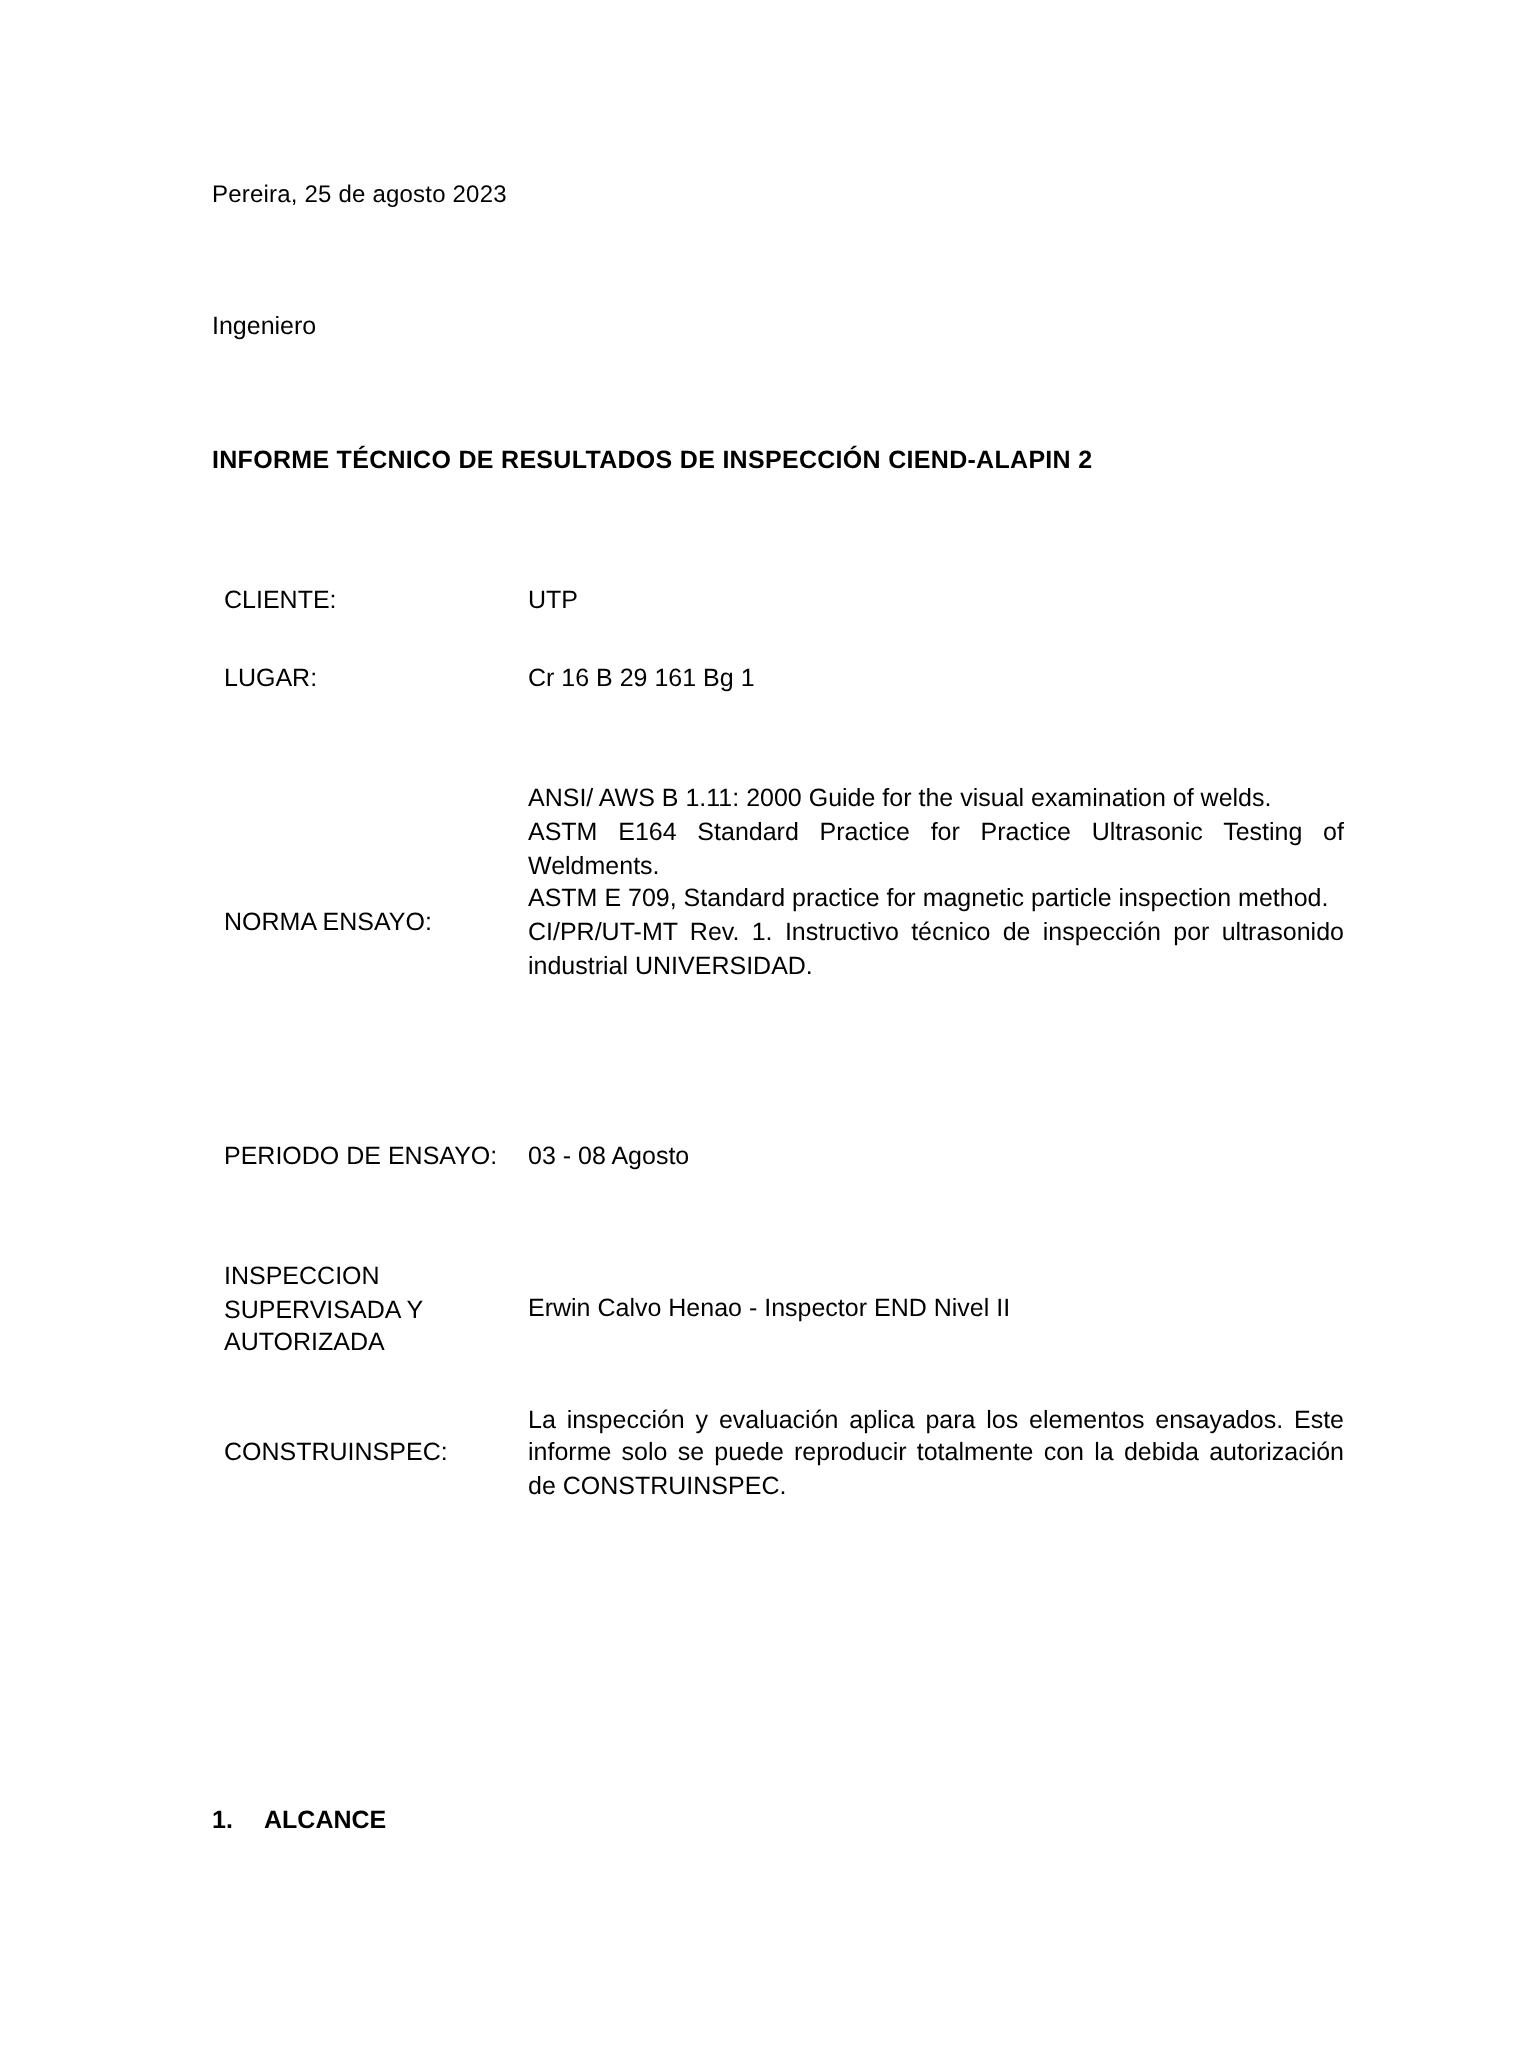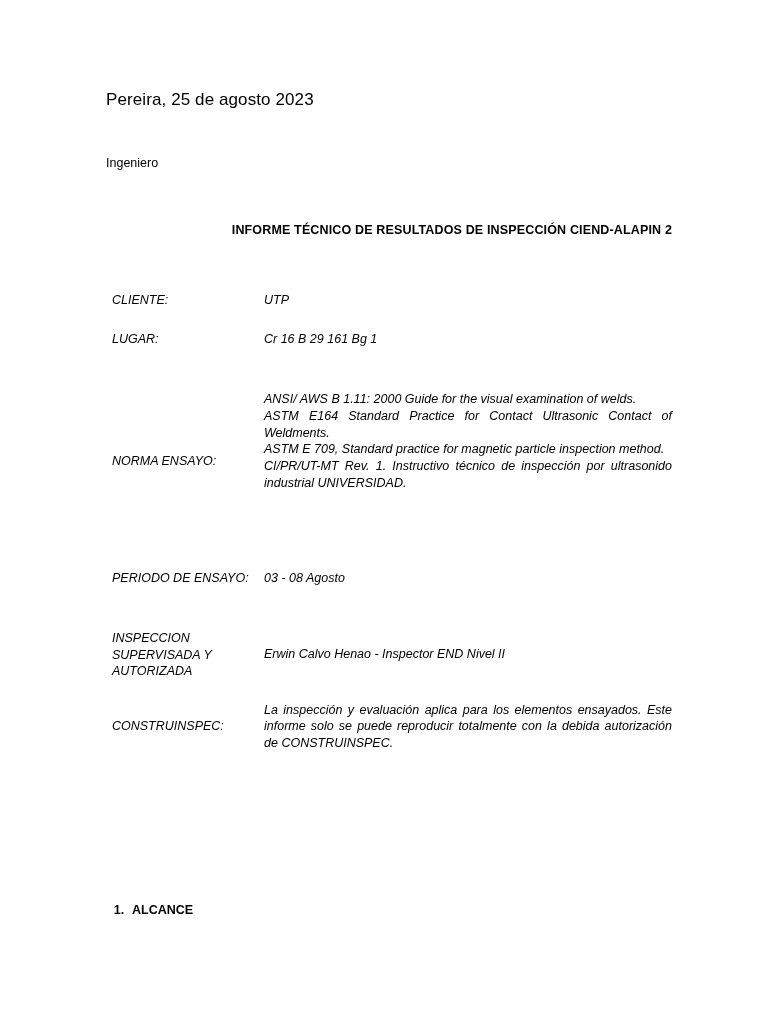--- a/index.html
+++ b/index.html
@@ -26,47 +26,46 @@
   .doc-body {
     position: absolute;
     left: 106px;
     top: 0;
     width: 566px;
   }
   .line-date {
     position: absolute;
     top: 90px;
     left: 0;
-    font-size: 17px;
+    font-size: 12px;
     letter-spacing: 0.1px;
   }
   .line-addressee {
     position: absolute;
     top: 156px;
     left: 0;
     font-size: 12.5px;
   }
   .doc-title {
     position: absolute;
     top: 223px;
     left: 0;
     width: 566px;
-    text-align: right;
+    text-align: left;
     font-size: 12.5px;
     font-weight: bold;
     letter-spacing: 0.15px;
   }
   table.info {
     position: absolute;
     top: 292px;
     left: 6px;
     width: 560px;
     border-collapse: collapse;
     font-size: 12.5px;
-    font-style: italic;
   }
   table.info td {
     vertical-align: top;
     padding: 0;
     border: none;
     line-height: 1.32;
   }
   td.label {
     width: 152px;
     padding-right: 6px;
@@ -81,21 +80,20 @@
   }
   .spacer-row td {
     height: 22px;
   }
   .section-heading {
     position: absolute;
     top: 903px;
     left: 0;
     font-size: 12.5px;
     font-weight: bold;
-    text-align: center;
   }
   .section-heading .num {
     display: inline-block;
     width: 26px;
   }
   .multi-line div {
     line-height: 1.34;
   }
 </style>
 </head>
@@ -132,21 +130,21 @@
 
         <tr class="spacer-row">
             <td></td>
             <td></td>
           </tr>
 
         <tr>
           <td class="label" style="vertical-align:bottom;padding-bottom:22px;">NORMA ENSAYO:</td>
           <td class="value multi-line">
             <div class="just">ANSI/ AWS B 1.11: 2000 Guide for the visual examination of welds.</div>
-            <div class="just">ASTM E164 Standard Practice for Contact Ultrasonic Contact of Weldments.</div>
+            <div class="just">ASTM E164 Standard Practice for Practice Ultrasonic Testing of Weldments.</div>
             <div class="just">ASTM E 709, Standard practice for magnetic particle inspection method.</div>
             <div class="just">CI/PR/UT-MT Rev. 1. Instructivo técnico de inspección por ultrasonido industrial UNIVERSIDAD.</div>
           </td>
         </tr>
         <tr class="spacer-row">
             <td style="height:56px"></td>
             <td></td>
           </tr>
 
         <tr class="spacer-row">

